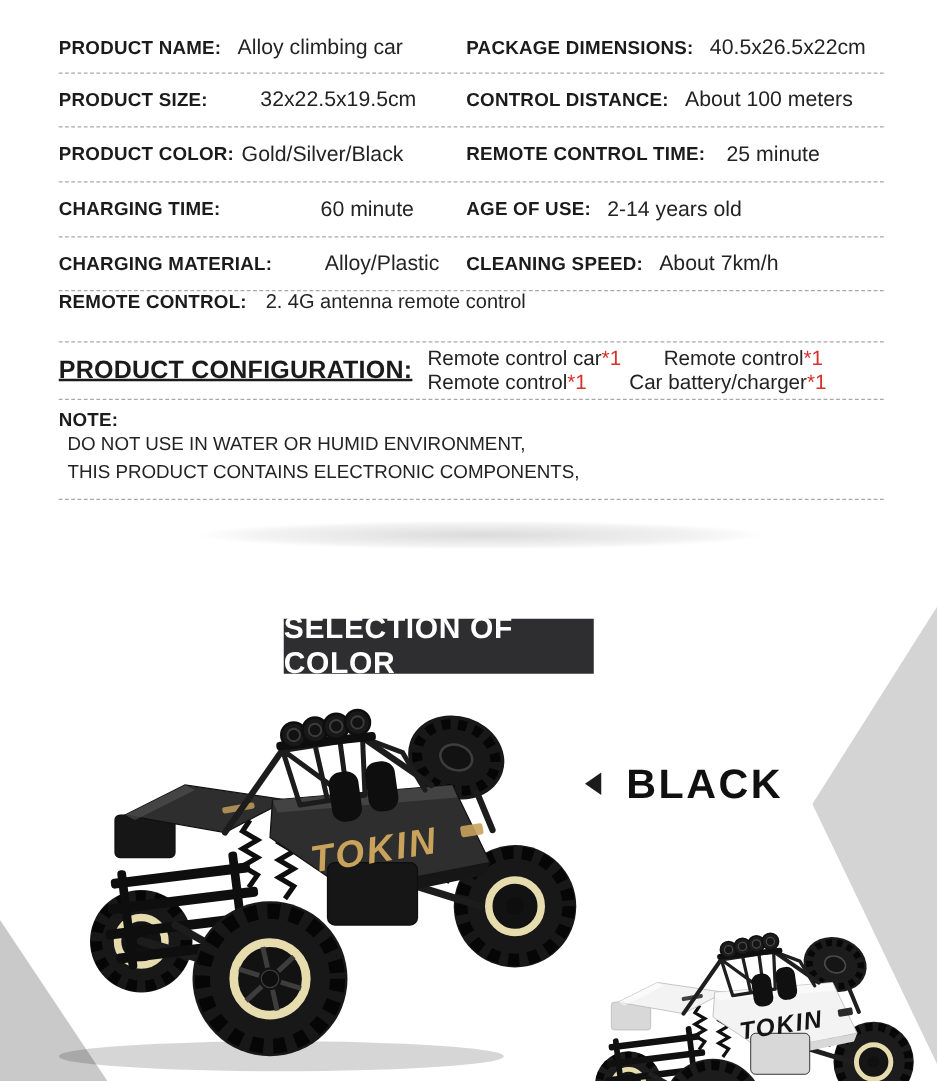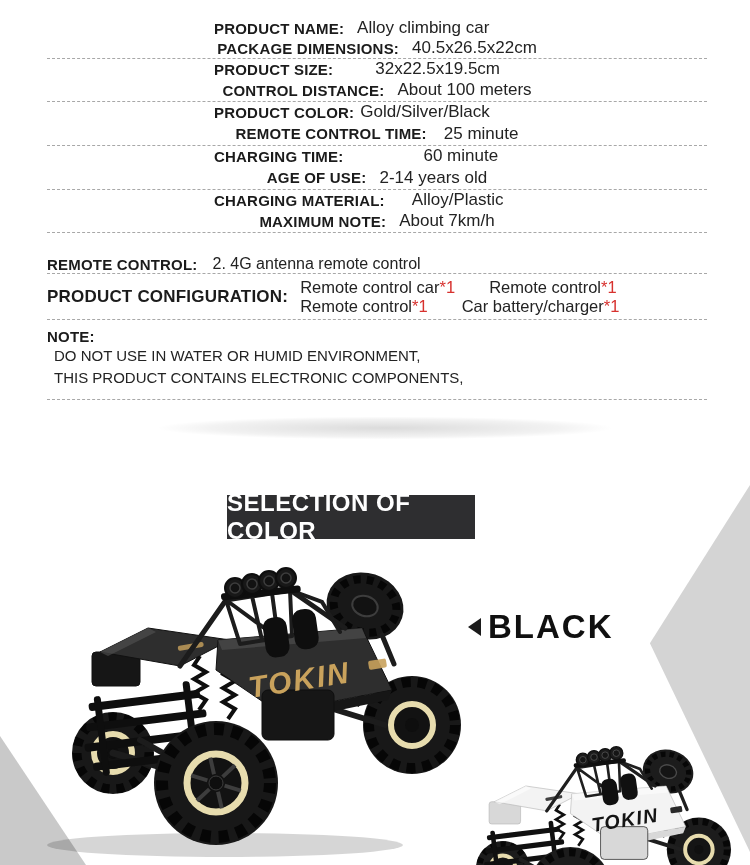--- a/index.html
+++ b/index.html
@@ -1,48 +1,48 @@
 <!DOCTYPE html>
 <html style="--page_bg: #ffffff; --ink: #1b1b1b; --value_ink: #232323; --red: #d7312e; --dash: #a8a8a8; --banner_bg: #2e2e30; --banner_tx: #ffffff; --chevron: #d4d4d4; --wedge: #c9c9c9;"><head>
 <meta charset="utf-8">
 <style>
   html,body{margin:0;padding:0;background:#fff;}
   .stage{position:relative;width:750px;height:865px;overflow:hidden;background:var(--page_bg,#fff);
          font-family:"Liberation Sans",sans-serif;color:var(--ink,#1b1b1b);}
   
   .spec-table{position:absolute;left:47px;top:18px;width:660px;}
-  .spec-row{display:flex;align-items:center;border-bottom:1px dashed var(--dash,#a8a8a8);flex-direction:column;}
+  .spec-row{display:flex;align-items:center;border-bottom:1px dashed var(--dash,#a8a8a8);}
   .spec-row.h40{height:40px}.spec-row.h42{height:42px}.spec-row.h43{height:43px}
   .cell{display:flex;align-items:center;white-space:nowrap;}
   .cell.left{width:326px;flex:none;}
   .cell.right{flex:1;}
   .lbl{font-weight:bold;font-size:15px;letter-spacing:.2px;color:var(--ink,#1b1b1b);}
   .val{font-size:17px;color:var(--value_ink,#232323);margin-left:13px;}
-  .remote-row{height:40px;display:flex;align-items:flex-end;border-bottom:1px dashed var(--dash,#a8a8a8);}
+  .remote-row{height:40px;display:flex;align-items:flex-start;border-bottom:1px dashed var(--dash,#a8a8a8);}
   .remote-row .val{font-size:16px;margin-left:15px;}
   .config-row{min-height:41px;display:flex;align-items:center;border-bottom:1px dashed var(--dash,#a8a8a8);padding:2px 0;}
-  .config-row .lbl{font-size:17px;}
+  .config-row .lbl{font-size:20px;text-decoration:underline;}
   .config-lines{margin-left:12px;line-height:19px;font-size:16.5px;color:var(--value_ink,#232323);}
   .config-line span.qty{color:var(--red,#d7312e);}
   .config-line .gap{display:inline-block;width:34px;}
   .note-row{padding:8px 0 10px 0;border-bottom:1px dashed var(--dash,#a8a8a8);display:flex;flex-direction:column;}
   .note-row .lbl{font-size:15px;flex:none;}
   .note-lines{margin-left:7px;font-size:15px;line-height:22px;color:var(--value_ink,#232323);}
   
   .soft-shadow{position:absolute;left:68px;top:412px;width:634px;height:32px;
     background:radial-gradient(ellipse 50% 50% at 50% 50%,rgba(0,0,0,.14),rgba(0,0,0,.05) 55%,rgba(0,0,0,0) 72%);}
   .chevron-right{position:absolute;left:640px;top:480px;width:110px;height:375px;
     background:var(--chevron,#d4d4d4);clip-path:polygon(9% 43.5%,100% 1.3%,100% 99.2%);}
   .wedge-left{position:absolute;left:0;top:736px;width:86px;height:129px;
     background:var(--wedge,#c9c9c9);clip-path:polygon(0 0,100% 100%,0 100%);}
   
   .banner{position:absolute;left:227px;top:495px;width:248px;height:44px;background:var(--banner_bg,#2e2e30);
     color:var(--banner_tx,#fff);font-weight:bold;font-size:24px;letter-spacing:.5px;
     display:flex;align-items:center;justify-content:center;}
-  .color-label{position:absolute;left:468px;top:608px;display:flex;align-items:center;gap:7px;}
+  .color-label{position:absolute;left:468px;top:608px;display:flex;align-items:center;gap:20px;}
   .tri-left{width:0;height:0;border-top:9px solid transparent;border-bottom:9px solid transparent;
     border-right:13px solid var(--ink,#111);}
   .color-label .txt{font-size:33px;font-weight:bold;letter-spacing:2px;color:#101010;}
   
   .truck-fig{position:absolute;margin:0;padding:0;}
   .truck-fig.black{left:40px;top:540px;width:424px;height:324px;}
   .truck-fig.silver{left:455px;top:728px;width:278px;height:213px;}
   .truck-fig svg{display:block;width:100%;height:100%;}
 </style>
 </head>
@@ -92,24 +92,24 @@
       </div>
       <div class="cell right">
         <span class="lbl">AGE OF USE:</span>
         <span class="val">2-14 years old</span>
       </div>
     </div>
 
     <div class="spec-row h42">
       <div class="cell left">
         <span class="lbl">CHARGING MATERIAL:</span>
-        <span class="val" style="margin-left:27px">Alloy/Plastic</span>
-      </div>
-      <div class="cell right">
-        <span class="lbl">MAXIMUM NOTE:</span>
+        <span class="val" style="margin-left:42px">Alloy/Plastic</span>
+      </div>
+      <div class="cell right">
+        <span class="lbl">CLEANING SPEED:</span>
         <span class="val">About 7km/h</span>
       </div>
     </div>
 
     <div class="remote-row">
       <span class="lbl">REMOTE CONTROL:</span>
       <span class="val">2. 4G antenna remote control</span>
     </div>
 
     <div class="config-row">

